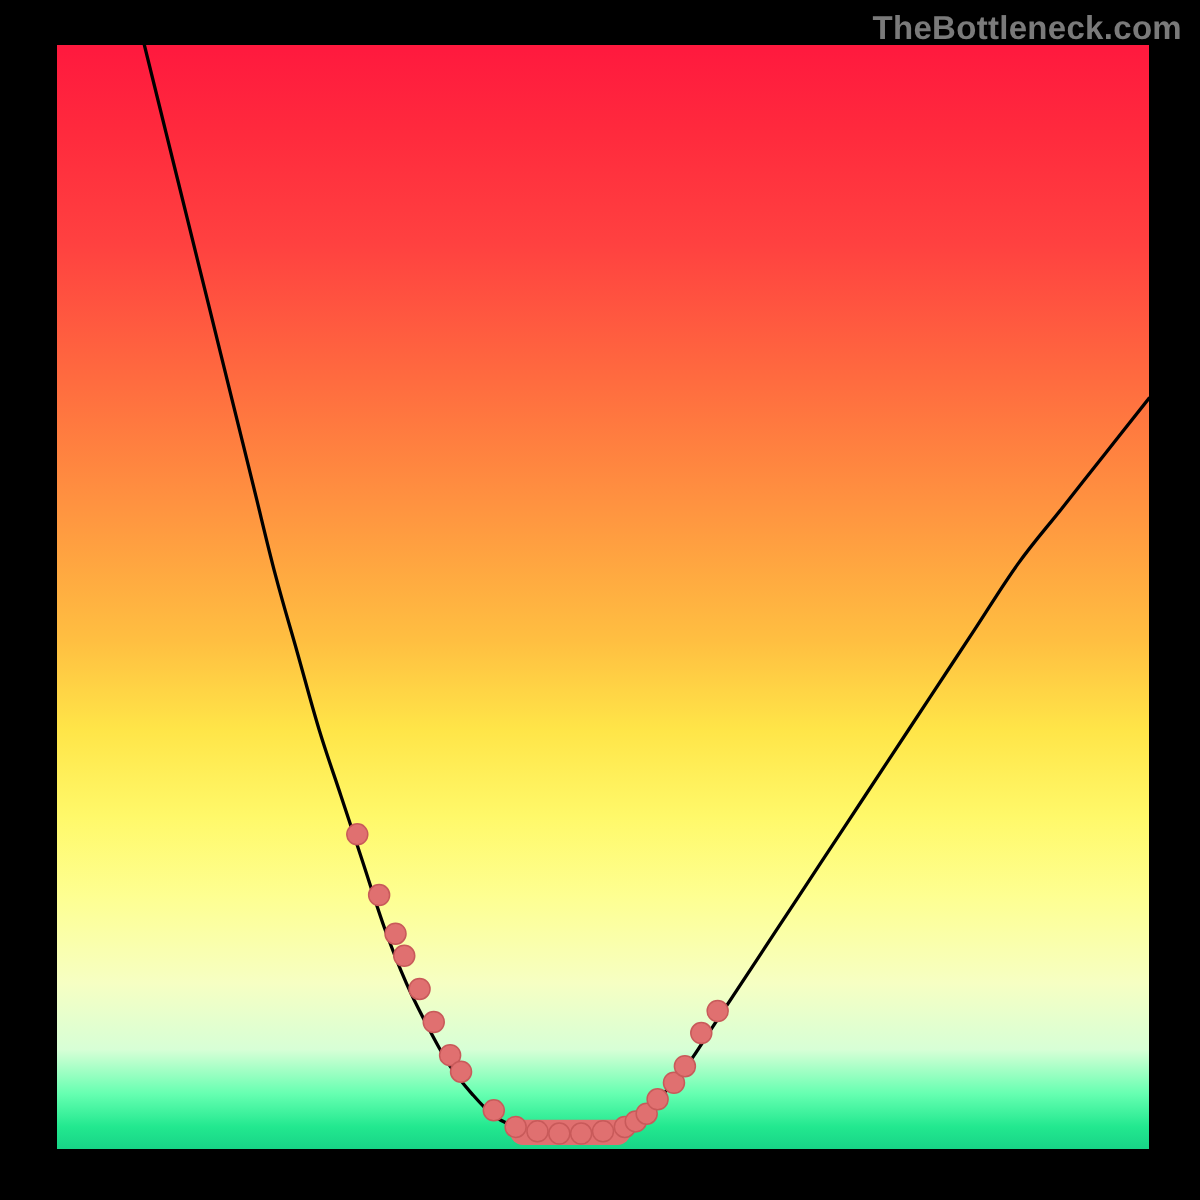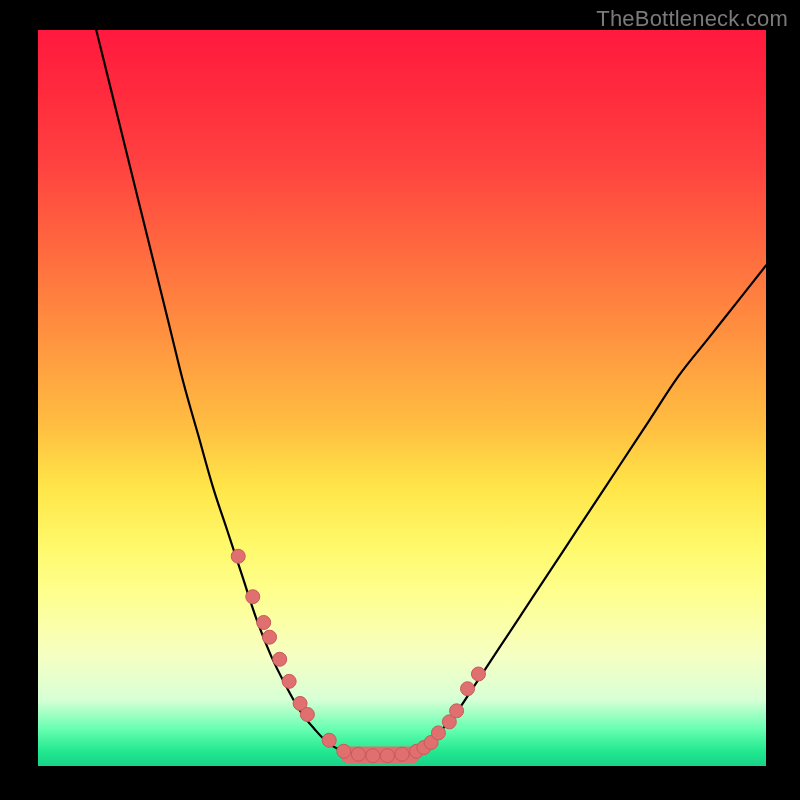--- a/index.html
+++ b/index.html
@@ -16,21 +16,21 @@
     width: 800px;
     height: 800px;
     background: #000;
   }
   .watermark {
     position: absolute;
     top: 6px;
     right: 12px;
     color: #7a7a7a;
     font-size: 22px;
-    font-weight: 400;
+    font-weight: 700;
     letter-spacing: 0.2px;
     z-index: 20;
   }
   .plot {
     position: absolute;
     left: 38px;
     top: 30px;
     width: 728px;
     height: 736px;
     

